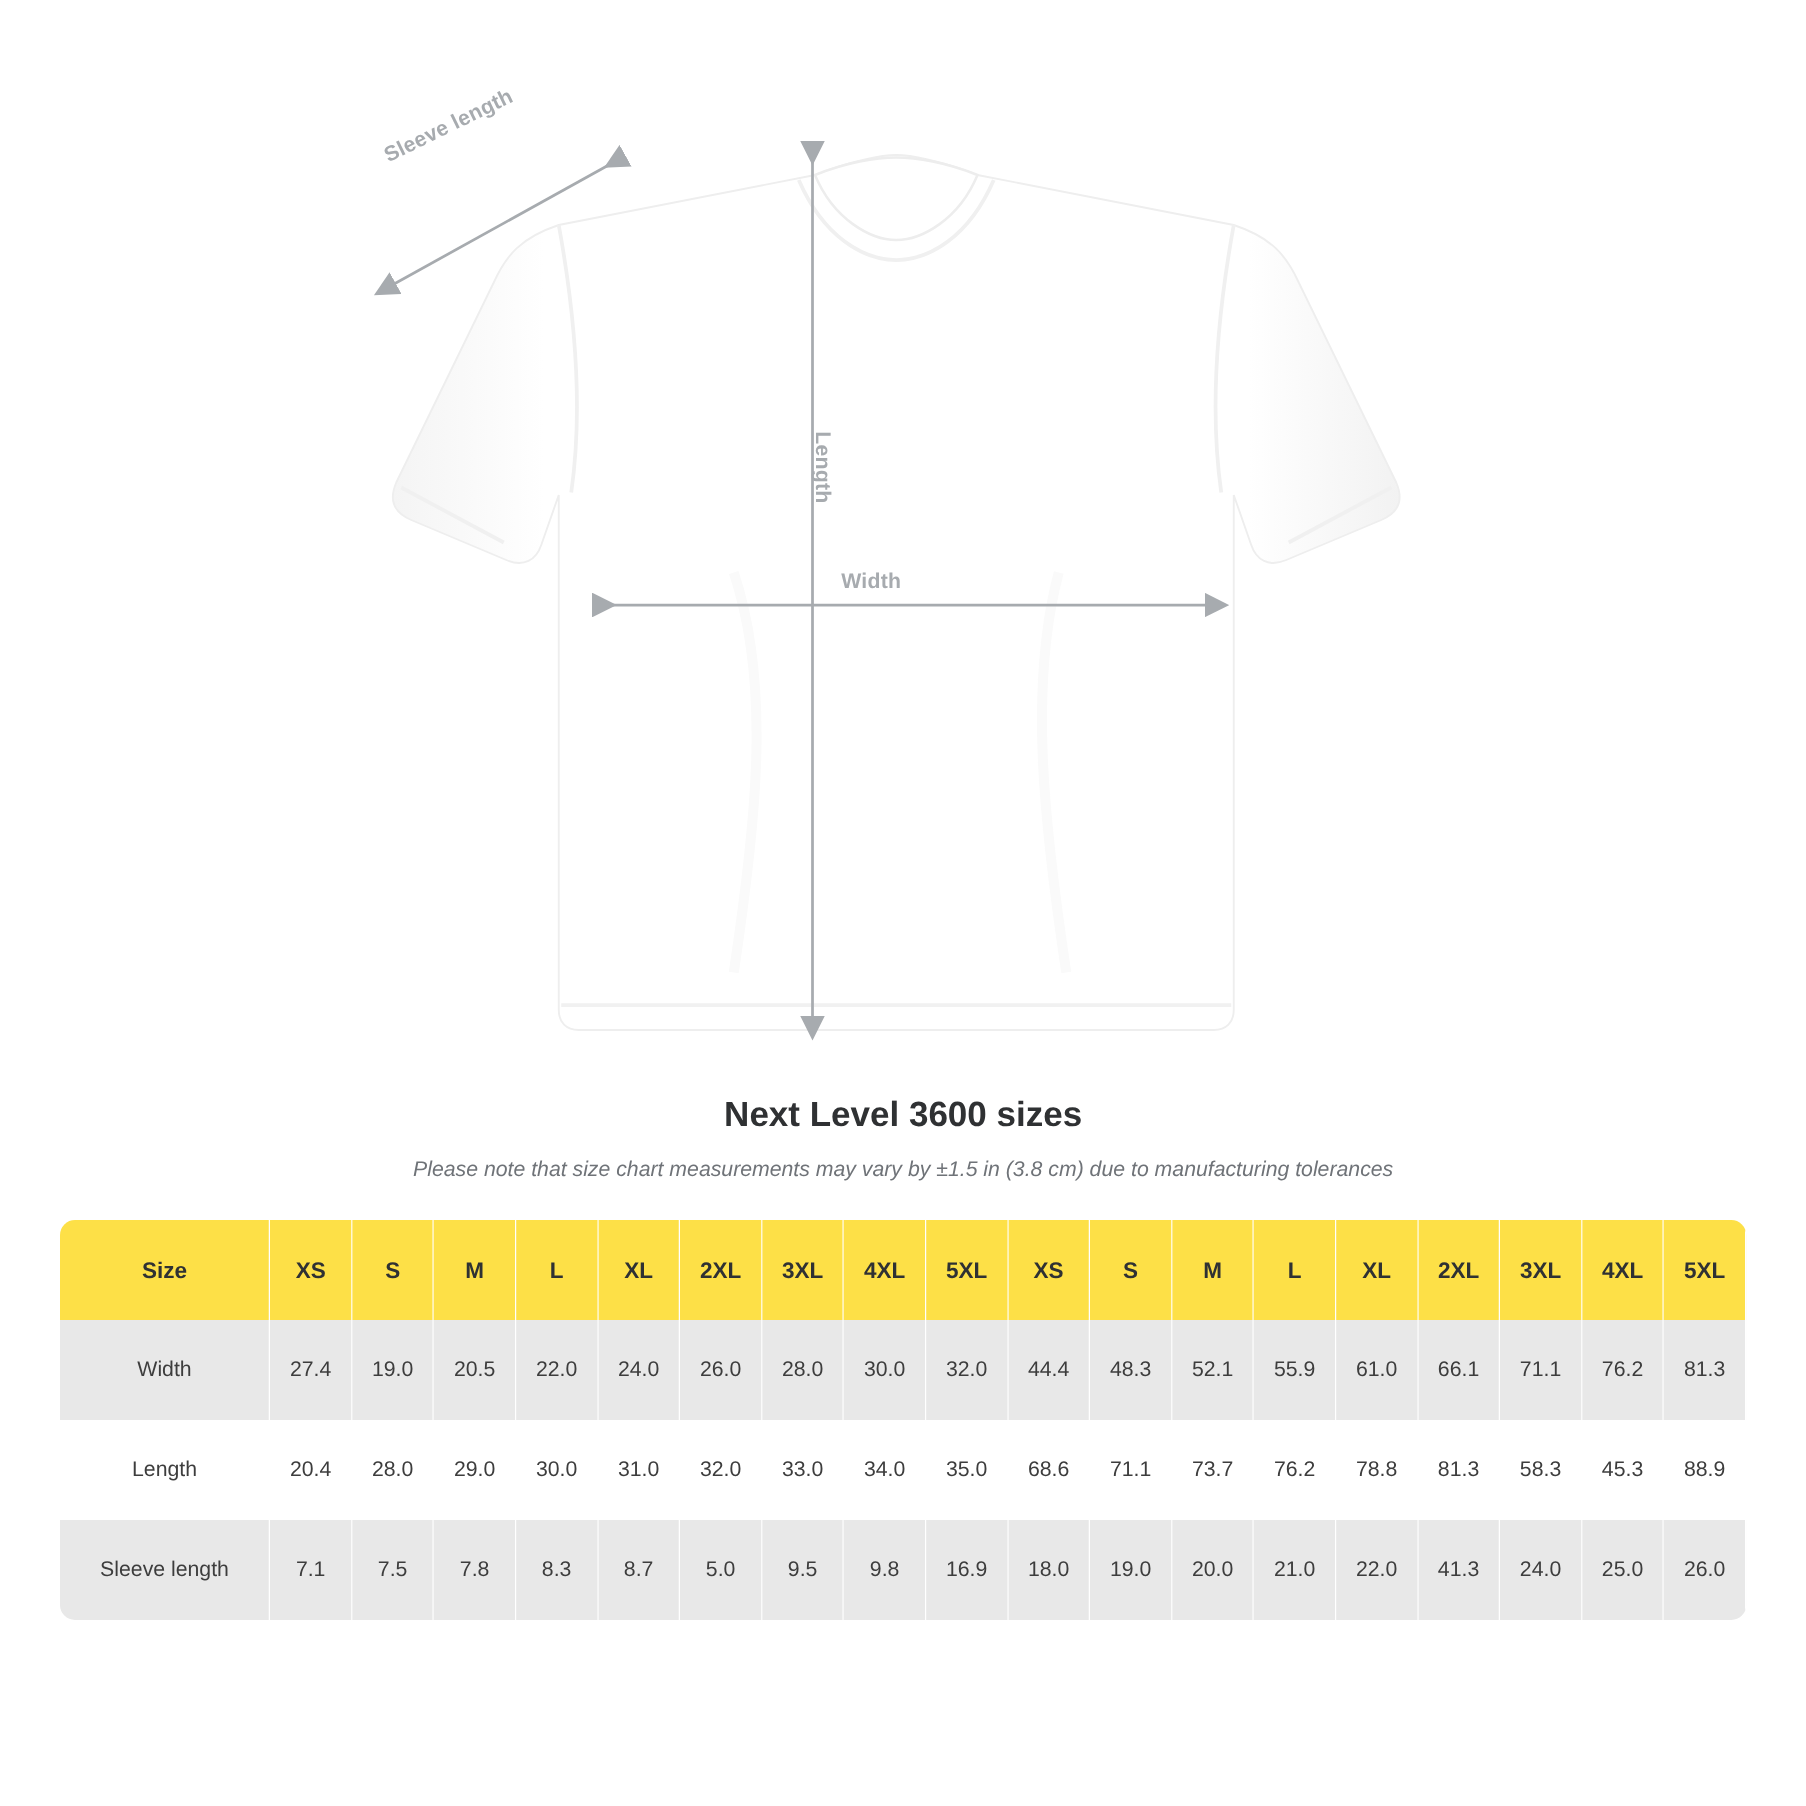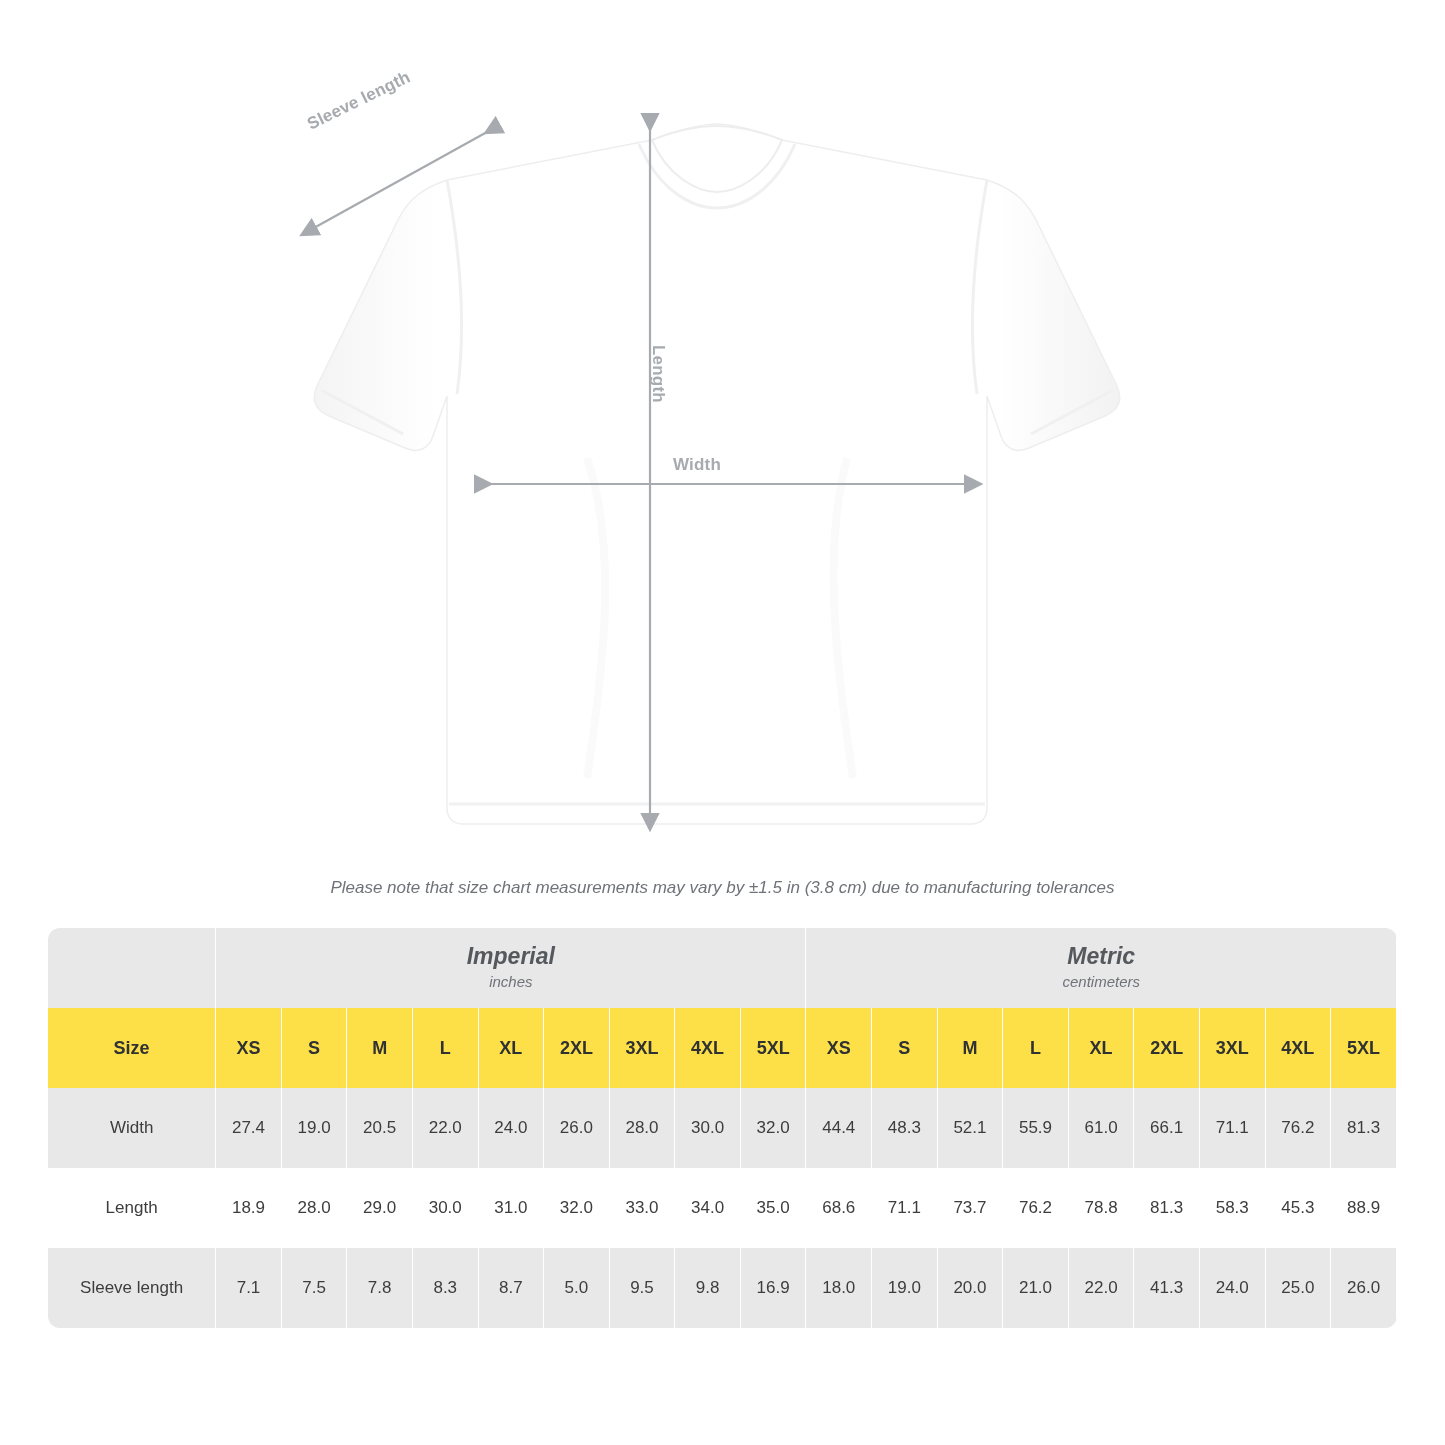--- a/index.html
+++ b/index.html
@@ -248,20 +248,21 @@
     </svg>
 
     <div class="annot">
       <div class="annot-label label-sleeve">Sleeve length</div>
       <div class="annot-label label-length">Length</div>
       <div class="annot-label label-width">Width</div>
     </div>
   </div>
 
   <div class="title-block">
+    <h1 class="chart-title">Next Level 3600 sizes</h1>
     <p class="chart-note">Please note that size chart measurements may vary by ±1.5 in (3.8 cm) due to manufacturing tolerances</p>
   </div>
 
   <div class="table-wrap">
     <table class="size-table">
       <colgroup>
         <col class="col-label">
         <col class="col-val">
           <col class="col-val">
           <col class="col-val">
@@ -276,31 +277,20 @@
           <col class="col-val">
           <col class="col-val">
           <col class="col-val">
           <col class="col-val">
           <col class="col-val">
           <col class="col-val">
           <col class="col-val">
       </colgroup>
       <tbody>
 
-        <tr>
-          <td class="corner-cell"></td>
-          <td class="unit-head" colspan="9">
-            <div class="unit-name">Imperial</div>
-            <div class="unit-sub">inches</div>
-          </td>
-          <td class="unit-head" colspan="9">
-            <div class="unit-name">Metric</div>
-            <div class="unit-sub">centimeters</div>
-          </td>
-        </tr>
 
         <tr class="row-size">
           <td class="rowhead">Size</td>
           <td>XS</td>
           <td>S</td>
           <td>M</td>
           <td>L</td>
           <td>XL</td>
           <td>2XL</td>
           <td>3XL</td>
@@ -334,21 +324,21 @@
           <td>55.9</td>
           <td>61.0</td>
           <td>66.1</td>
           <td>71.1</td>
           <td>76.2</td>
           <td>81.3</td>
         </tr>
 
         <tr class="row-plain">
           <td class="rowhead">Length</td>
-          <td>18.9</td>
+          <td>20.4</td>
           <td>28.0</td>
           <td>29.0</td>
           <td>30.0</td>
           <td>31.0</td>
           <td>32.0</td>
           <td>33.0</td>
           <td>34.0</td>
           <td>35.0</td>
           <td>68.6</td>
           <td>71.1</td>

